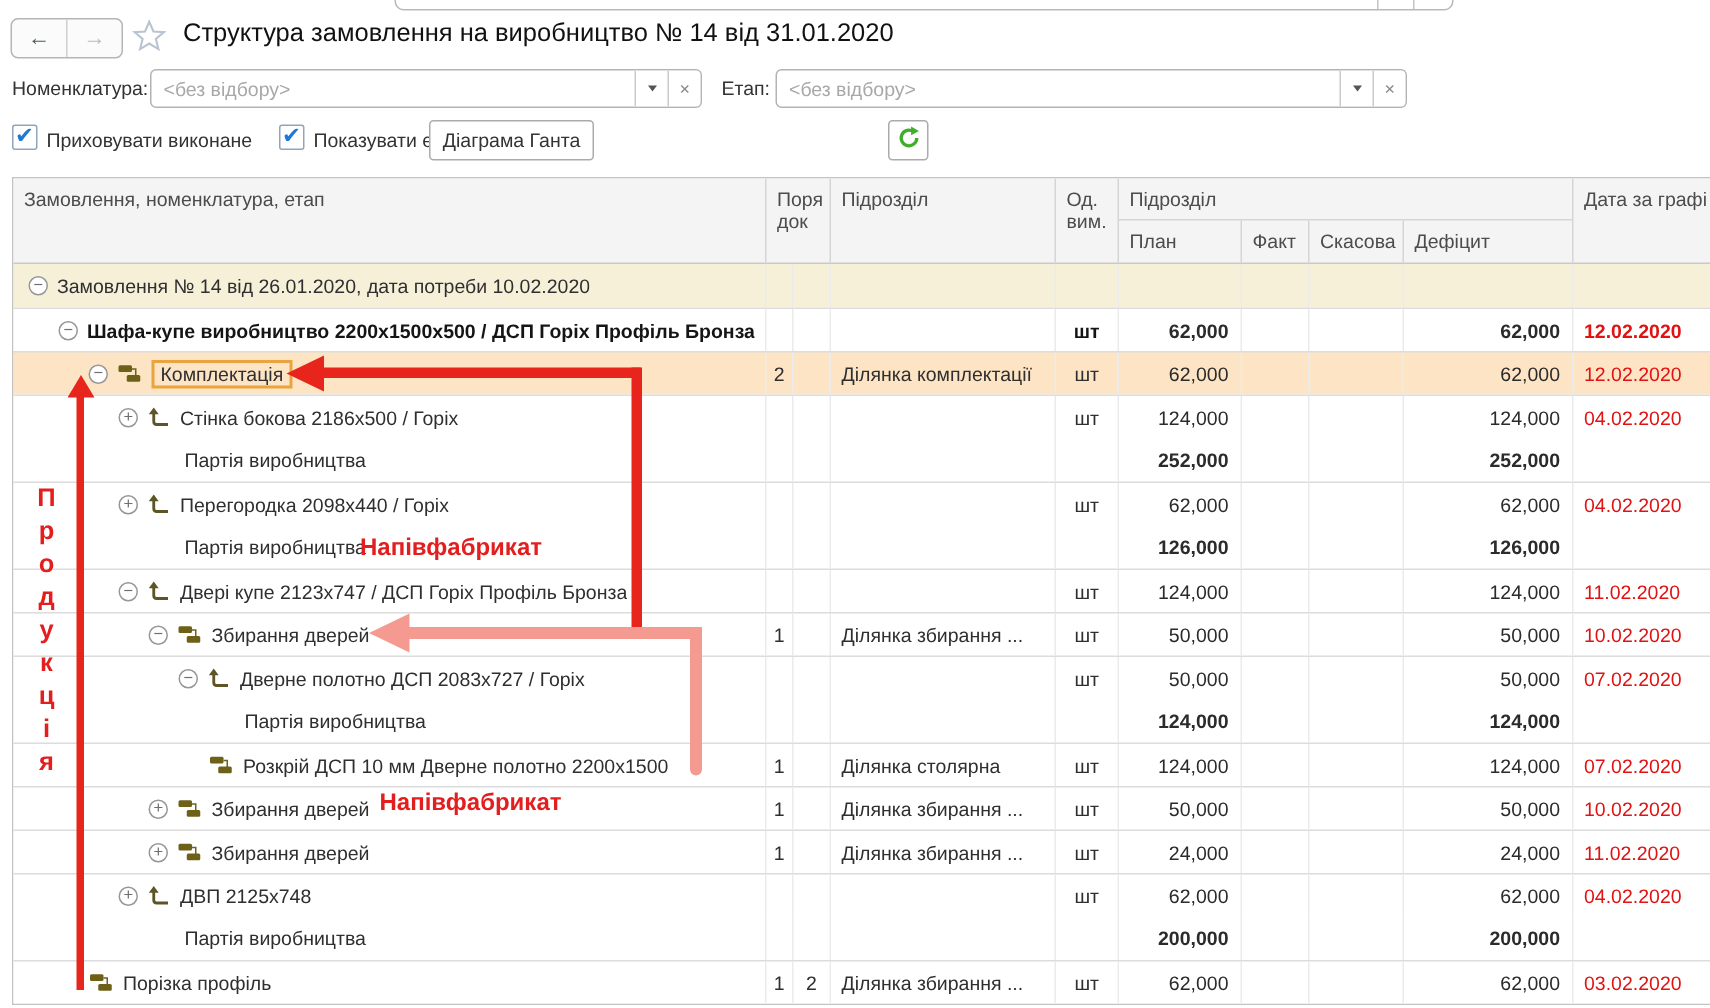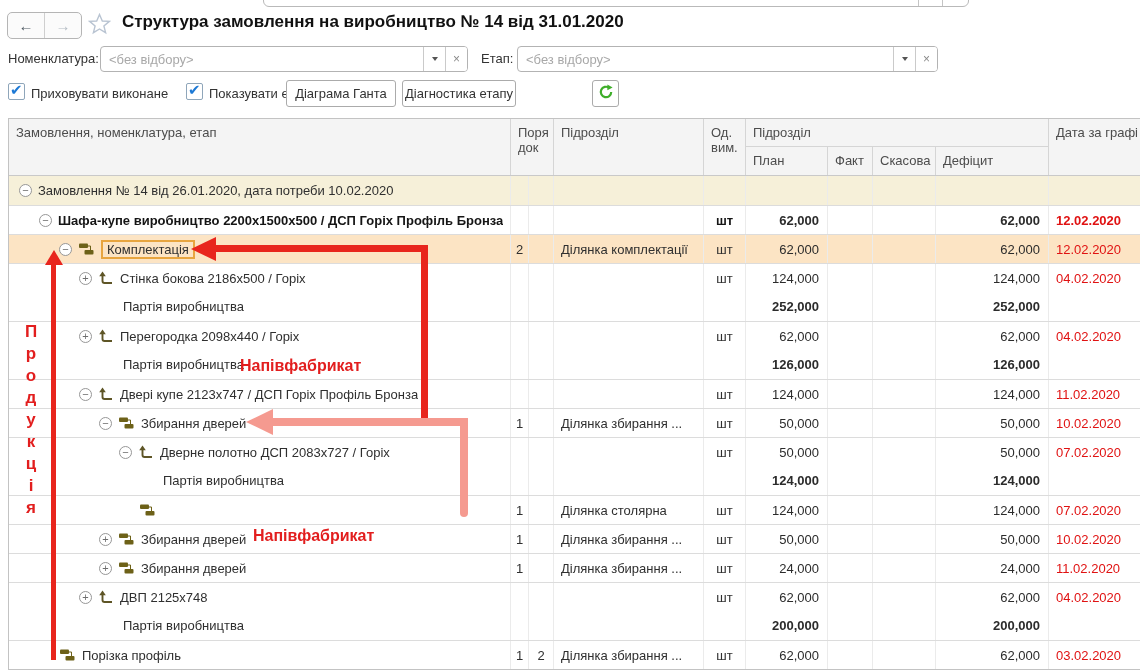--- a/index.html
+++ b/index.html
@@ -12,21 +12,21 @@
     border:1px solid #b9b9b9;border-radius:6px;background:#fff;box-sizing:border-box;}
   .clipped-field .divider{position:absolute;top:0;bottom:0;width:1px;background:#c4c4c4;}
 
   
   .nav-group{position:absolute;left:7px;top:12px;width:75px;height:27px;border:1px solid #b5b5b5;
     border-radius:5px;background:#fbfbfb;display:flex;box-sizing:border-box;overflow:hidden;}
   .nav-btn{flex:1;display:flex;align-items:center;justify-content:center;font-size:15px;cursor:default;}
   .nav-btn.back{color:#4f5a63;border-right:1px solid #cfcfcf;}
   .nav-btn.fwd{color:#b4bcc4;}
   .star{position:absolute;left:88px;top:13px;}
-  .page-title{position:absolute;left:122px;top:12px;font-size:17px;font-weight:700;color:#111;white-space:nowrap;}
+  .page-title{position:absolute;left:122px;top:12px;font-size:17px;font-weight:400;color:#111;white-space:nowrap;}
 
   
   .flt-label{position:absolute;top:51px;font-size:13px;color:#333;}
   .combo{position:absolute;top:46px;height:26px;border:1px solid #b3b3b3;border-radius:4px;
     background:#fff;display:flex;box-sizing:border-box;overflow:hidden;}
   .combo input{flex:1;border:none;outline:none;padding:0 8px;font-size:13px;min-width:0;
     font-family:inherit;color:#444;background:transparent;}
   .combo input::placeholder{color:#a8a8a8;opacity:1;}
   .combo .cbtn{width:21px;border-left:1px solid #cacaca;display:flex;align-items:center;
     justify-content:center;background:#fff;flex:none;}
@@ -126,21 +126,20 @@
 
   <div class="chk" style="left:8px;">
       <span class="mark">✔</span>
     </div>
   <div class="chk-label" style="left:31px;">Приховувати виконане</div>
   <div class="chk" style="left:186px;">
       <span class="mark">✔</span>
     </div>
   <div class="chk-label" style="left:209px;">Показувати етапи</div>
   <div class="tbtn" style="left:286px;width:110px;">Діаграма Ганта</div>
-  <div class="tbtn" style="left:402px;width:114px;">Діагностика етапу</div>
   <div class="tbtn icon-only" style="left:592px;">
     <span>
       <svg width="16" height="16" viewBox="0 0 16 16">
         <path d="M13.2 8 a5.2 5.2 0 1 1 -2.1-4.2" fill="none" stroke="#3fae2a" stroke-width="2.2"></path>
         <path d="M9.4 0.4 L14.6 3.4 L9.4 6.2 Z" fill="#3fae2a"></path>
       </svg>
     </span>
   </div>
 
   <div class="grid">
@@ -363,20 +362,21 @@
         </div>
         <div class="trow">
           <div class="c" style="width: 502px; padding-left: 130px;">
             <span class="rowicon">
               <svg width="17" height="14" viewBox="0 0 17 14">
                 <rect x="1" y="1.5" width="9" height="4.5" rx="1" fill="#6d6118"></rect>
                 <rect x="6.5" y="8" width="9" height="4.5" rx="1" fill="#6d6118"></rect>
                 <path d="M10 4 h2.5 v4.5" fill="none" stroke="#6d6118" stroke-width="1"></path>
               </svg>
             </span>
+            <span class="lbl">Розкрій ДСП 10 мм Дверне полотно 2200х1500</span>
           </div>
           <div class="c ctr" style="width: 18px;">1</div>
           <div class="c ctr" style="width: 25px;"></div>
           <div class="c " style="width: 150px; padding-left: 7px;">Ділянка столярна</div>
           <div class="c ctr" style="width: 42px;">шт</div>
           <div class="c num" style="width: 82px;">124,000</div>
           <div class="c num" style="width: 45px;"></div>
           <div class="c num" style="width: 63px;"></div>
           <div class="c num" style="width: 113px;">124,000</div>
           <div class="c datec" style="width: 95px;">07.02.2020</div>

